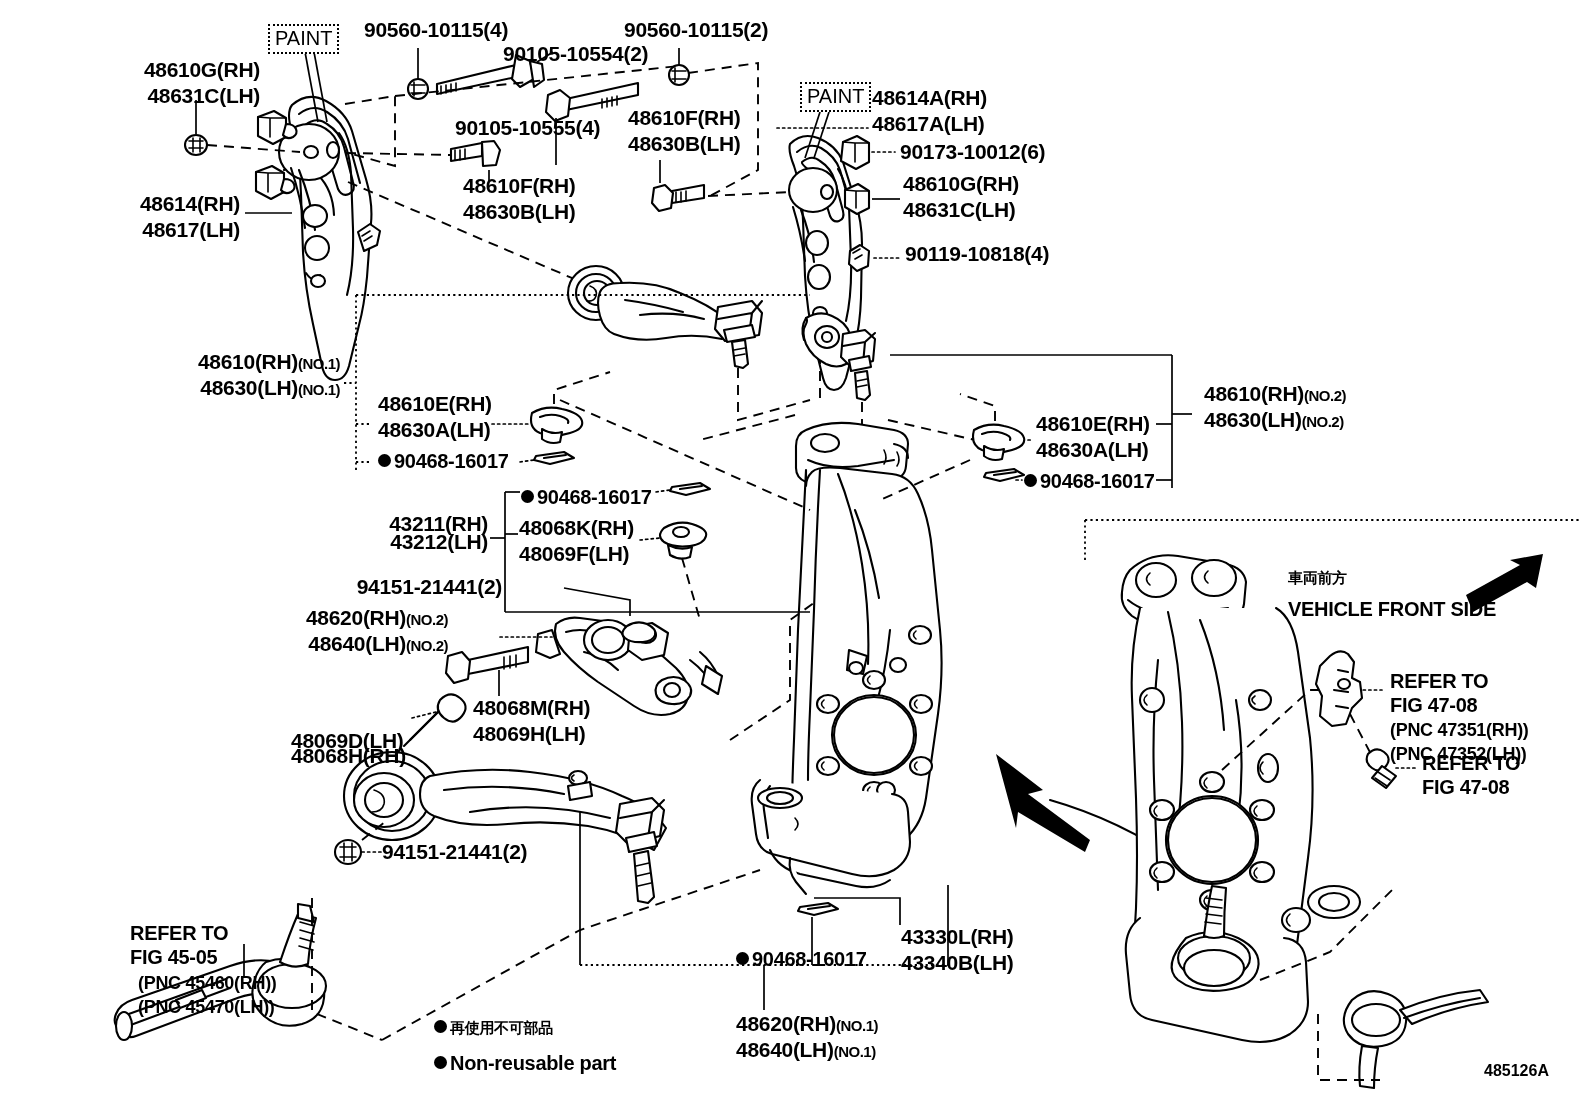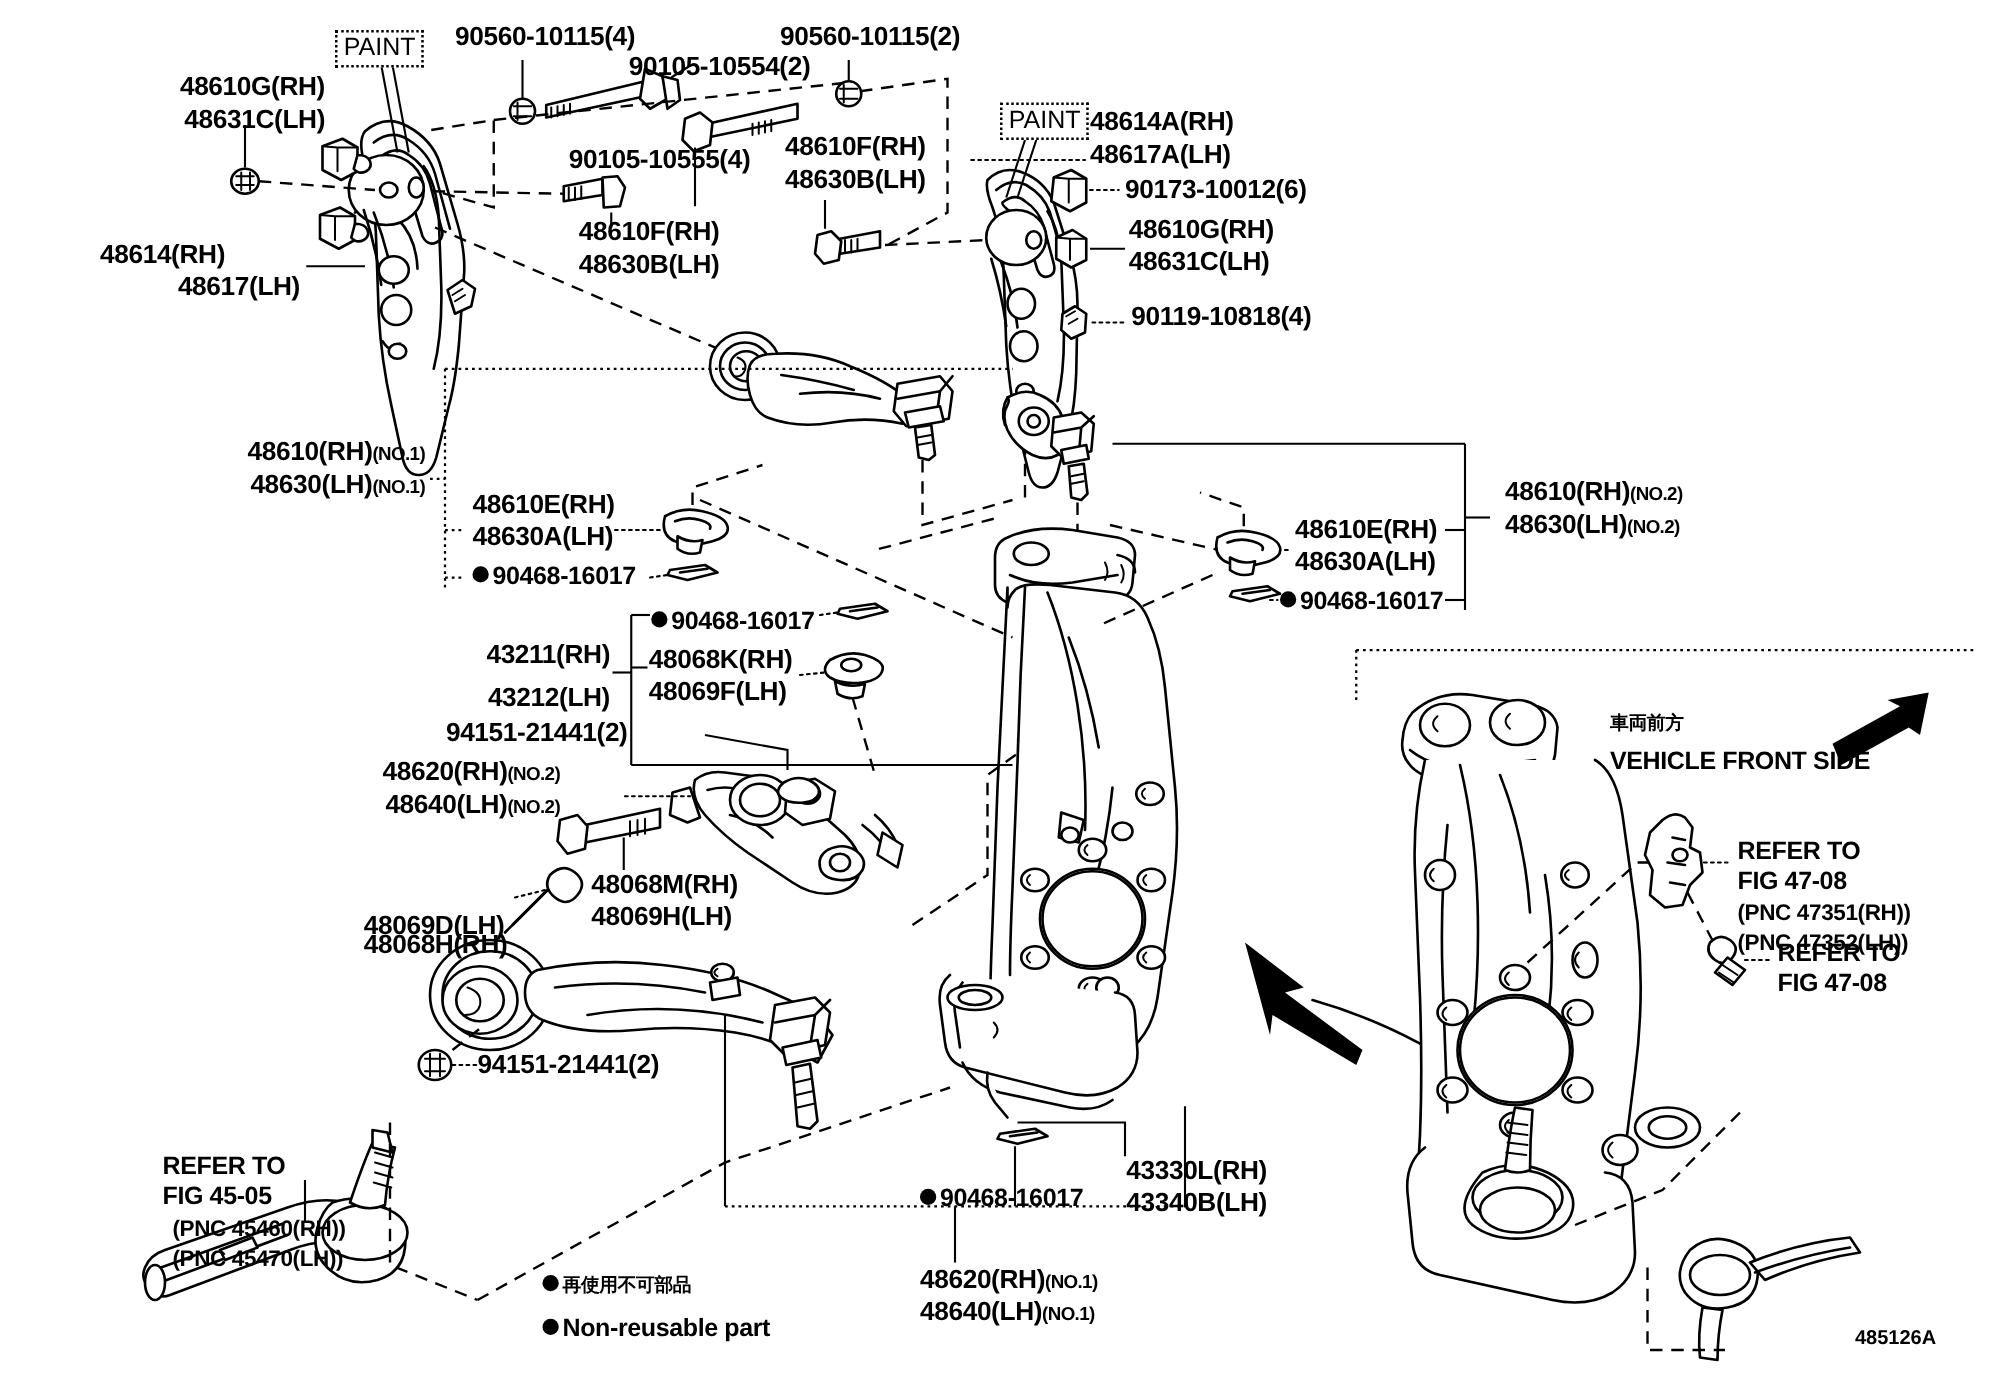--- a/index.html
+++ b/index.html
@@ -518,21 +518,21 @@
   </g>
 
 </svg>
 
 <div class="paintbox" style="left:268px;top:24px;">PAINT</div>
 <div class="paintbox" style="left:800px;top:82px;">PAINT</div>
 
 <div class="lbl s21 rt" style="left:20px;top:58px;width:240px;"><span>48610G(RH)</span></div>
 <div class="lbl s21 rt" style="left:20px;top:84px;width:240px;"><span>48631C(LH)</span></div>
 
-<div class="lbl s21 rt" style="left:20px;top:192px;width:220px;text-align:center;"><span>48614(RH)</span></div>
+<div class="lbl s21 rt" style="left:20px;top:192px;width:220px;"><span>48614(RH)</span></div>
 <div class="lbl s21 rt" style="left:20px;top:218px;width:220px;"><span>48617(LH)</span></div>
 
 <div class="lbl s21" style="left:364px;top:18px;">90560-10115(4)</div>
 <div class="lbl s21" style="left:503px;top:42px;">90105-10554(2)</div>
 <div class="lbl s21" style="left:455px;top:116px;">90105-10555(4)</div>
 <div class="lbl s21" style="left:624px;top:18px;">90560-10115(2)</div>
 
 <div class="lbl s21" style="left:463px;top:174px;">48610F(RH)</div>
 <div class="lbl s21" style="left:463px;top:200px;">48630B(LH)</div>
 
@@ -555,21 +555,21 @@
 
 <div class="lbl s21" style="left:1204px;top:382px;"><span>48610(RH)</span><span class="sub">(NO.2)</span></div>
 <div class="lbl s21" style="left:1204px;top:408px;"><span>48630(LH)</span><span class="sub">(NO.2)</span></div>
 
 <div class="lbl s21" style="left:1036px;top:412px;">48610E(RH)</div>
 <div class="lbl s21" style="left:1036px;top:438px;">48630A(LH)</div>
 <div class="lbl s20" style="left:1024px;top:470px;"><span class="dot"></span><span>90468-16017</span></div>
 
 <div class="lbl s20" style="left:521px;top:486px;"><span class="dot"></span><span>90468-16017</span></div>
 <div class="lbl s21 rt" style="left:340px;top:512px;width:148px;">43211(RH)</div>
-<div class="lbl s21 rt" style="left:340px;top:547px;width:148px;">43212(LH)</div>
+<div class="lbl s21 rt" style="left:340px;top:530px;width:148px;">43212(LH)</div>
 <div class="lbl s21" style="left:519px;top:516px;">48068K(RH)</div>
 <div class="lbl s21" style="left:519px;top:542px;">48069F(LH)</div>
 
 <div class="lbl s21 rt" style="left:270px;top:575px;width:232px;">94151-21441(2)</div>
 
 <div class="lbl s21 rt" style="left:220px;top:606px;width:228px;"><span>48620(RH)</span><span class="sub">(NO.2)</span></div>
 <div class="lbl s21 rt" style="left:220px;top:632px;width:228px;"><span>48640(LH)</span><span class="sub">(NO.2)</span></div>
 
 <div class="lbl s21" style="left:291px;top:703px;margin-top:41px;">48068H(RH)</div>
 <div class="lbl s21" style="left:291px;top:729px;">48069D(LH)</div>

